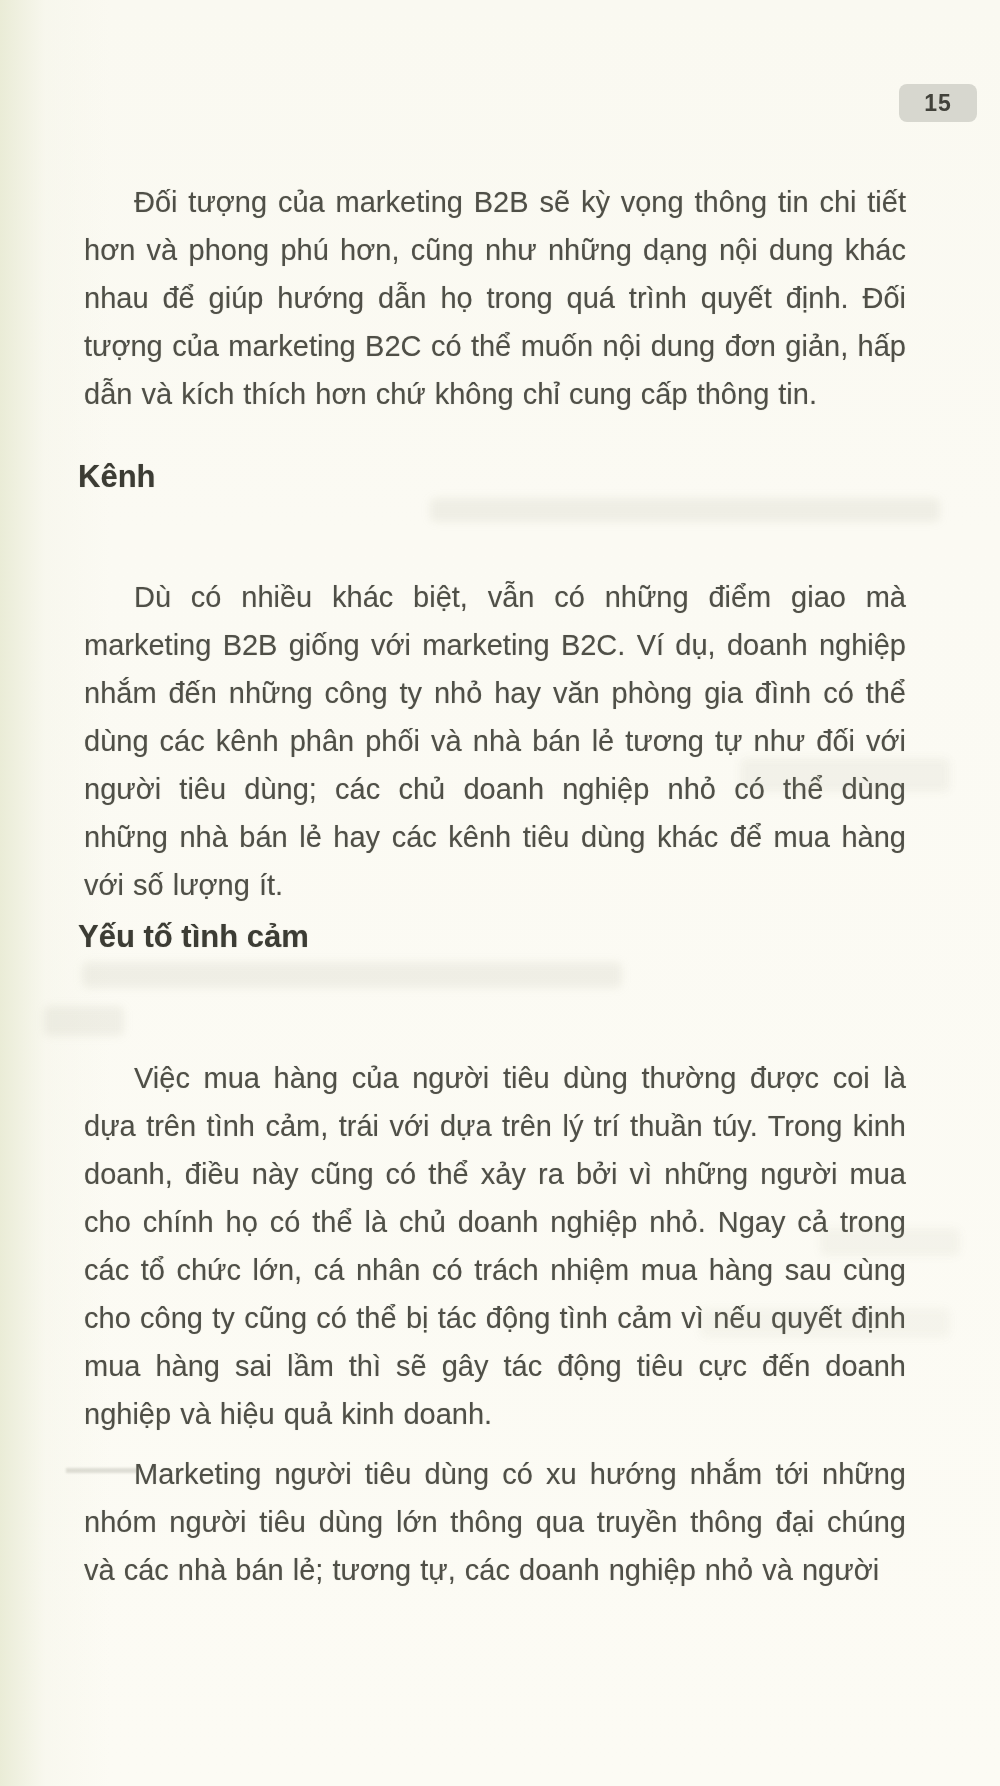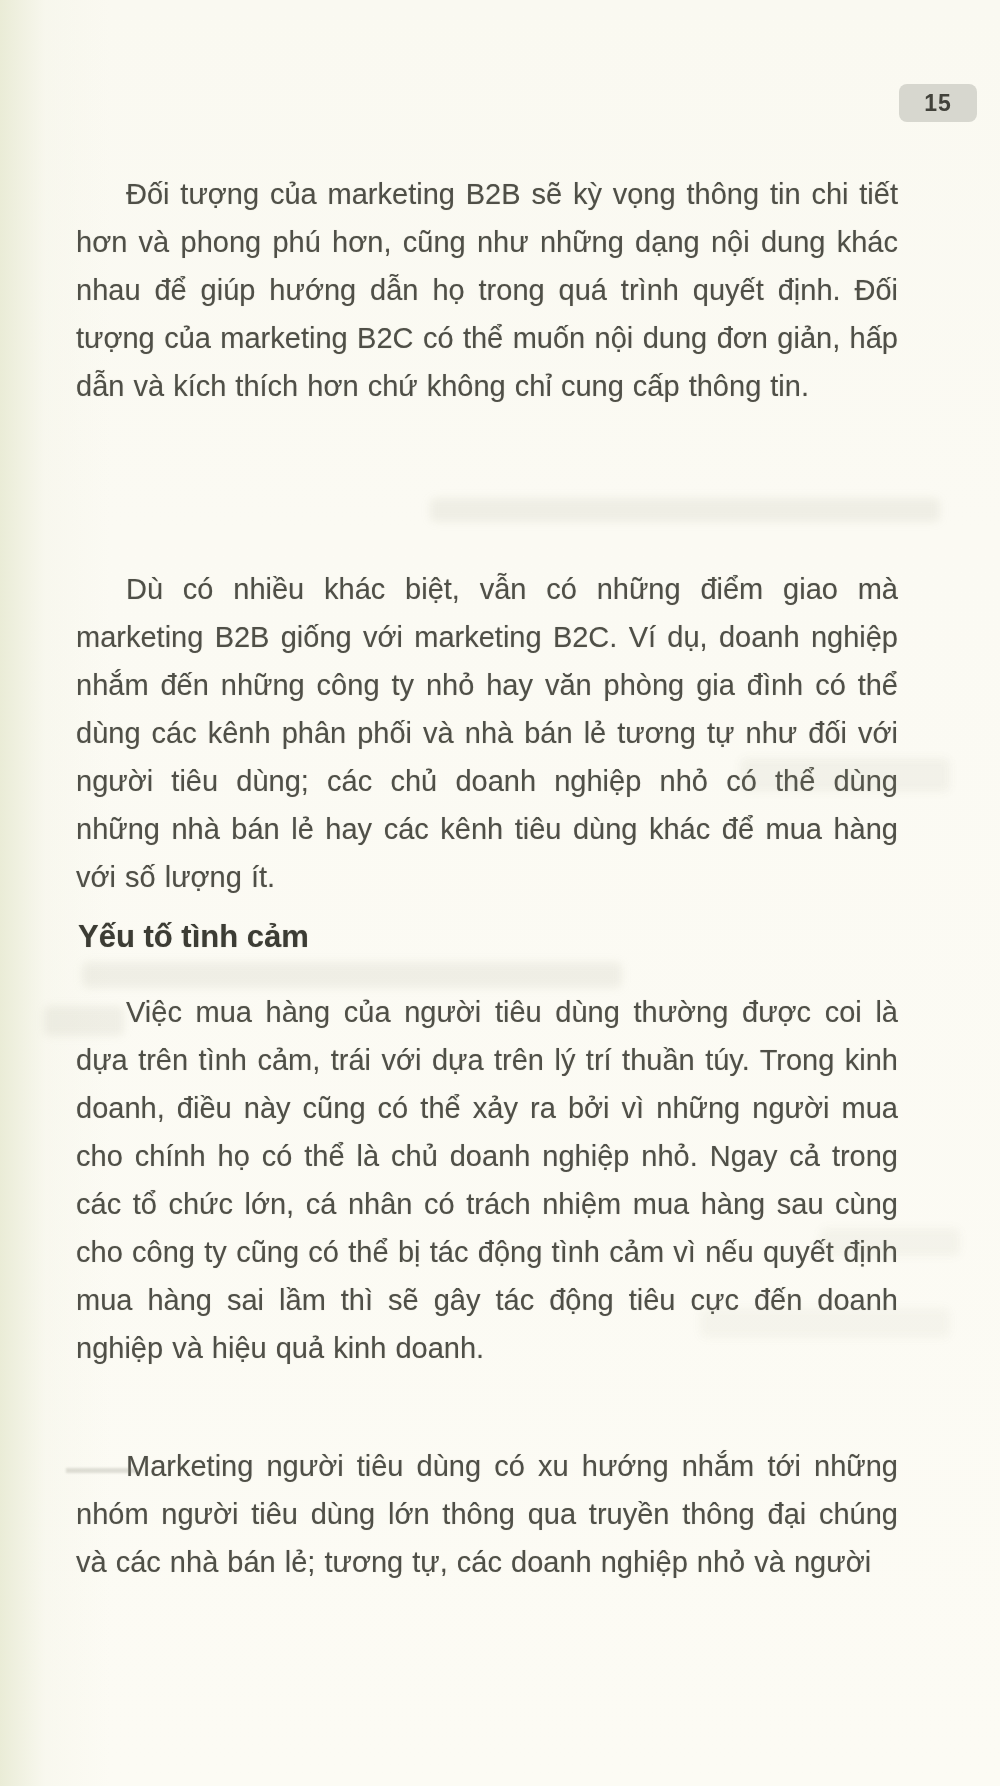--- a/index.html
+++ b/index.html
@@ -38,21 +38,21 @@
     font-size: 23px;
     font-weight: bold;
     color: #42423b;
     letter-spacing: 1px;
   }
   
   .para {
     position: absolute;
     left: 76px;
     width: 822px;
-    margin: 0;
+    margin: 8px;
     font-size: 29px;
     line-height: 48px;
     color: #4f4f47;
     text-align: justify;
     text-align-last: left;
     text-indent: 50px;
     word-spacing: 1px;
     text-shadow: 0 0 1px rgba(90,90,78,0.35);
   }
   .hd {
@@ -63,21 +63,21 @@
     font-size: 31px;
     line-height: 40px;
     font-weight: bold;
     color: #3c3c34;
     text-shadow: 0 0 1px rgba(70,70,60,0.4);
   }
   .pos-p1 { top: 170px; }
   .pos-h1 { top: 457px; }
   .pos-p2 { top: 565px; }
   .pos-h2 { top: 917px; }
-  .pos-p3 { top: 988px; }
+  .pos-p3 { top: 1046px; }
   .pos-h3 { top: 1414px; }
   .pos-p4 { top: 1442px; }
   
   .ghost {
     position: absolute;
     background: rgba(158,158,132,0.12);
     filter: blur(4px);
     border-radius: 6px;
     pointer-events: none;
   }
@@ -102,20 +102,21 @@
 <body>
 
 <div class="page">
 
   <div class="badge">
     <span>15</span>
   </div>
 
   <p class="para pos-p1">Đối tượng của marketing B2B sẽ kỳ vọng thông tin chi tiết hơn và phong phú hơn, cũng như những dạng nội dung khác nhau để giúp hướng dẫn họ trong quá trình quyết định. Đối tượng của marketing B2C có thể muốn nội dung đơn giản, hấp dẫn và kích thích hơn chứ không chỉ cung cấp thông tin.</p>
 
+  <h2 class="hd pos-h1">Kênh</h2>
 
   <p class="para pos-p2">Dù có nhiều khác biệt, vẫn có những điểm giao mà marketing B2B giống với marketing B2C. Ví dụ, doanh nghiệp nhắm đến những công ty nhỏ hay văn phòng gia đình có thể dùng các kênh phân phối và nhà bán lẻ tương tự như đối với người tiêu dùng; các chủ doanh nghiệp nhỏ có thể dùng những nhà bán lẻ hay các kênh tiêu dùng khác để mua hàng với số lượng ít.</p>
 
   <h2 class="hd pos-h2">Yếu tố tình cảm</h2>
 
   <p class="para pos-p3">Việc mua hàng của người tiêu dùng thường được coi là dựa trên tình cảm, trái với dựa trên lý trí thuần túy. Trong kinh doanh, điều này cũng có thể xảy ra bởi vì những người mua cho chính họ có thể là chủ doanh nghiệp nhỏ. Ngay cả trong các tổ chức lớn, cá nhân có trách nhiệm mua hàng sau cùng cho công ty cũng có thể bị tác động tình cảm vì nếu quyết định mua hàng sai lầm thì sẽ gây tác động tiêu cực đến doanh nghiệp và hiệu quả kinh doanh.</p>
 
 
   <p class="para pos-p4">Marketing người tiêu dùng có xu hướng nhắm tới những nhóm người tiêu dùng lớn thông qua truyền thông đại chúng và các nhà bán lẻ; tương tự, các doanh nghiệp nhỏ và người</p>
 

